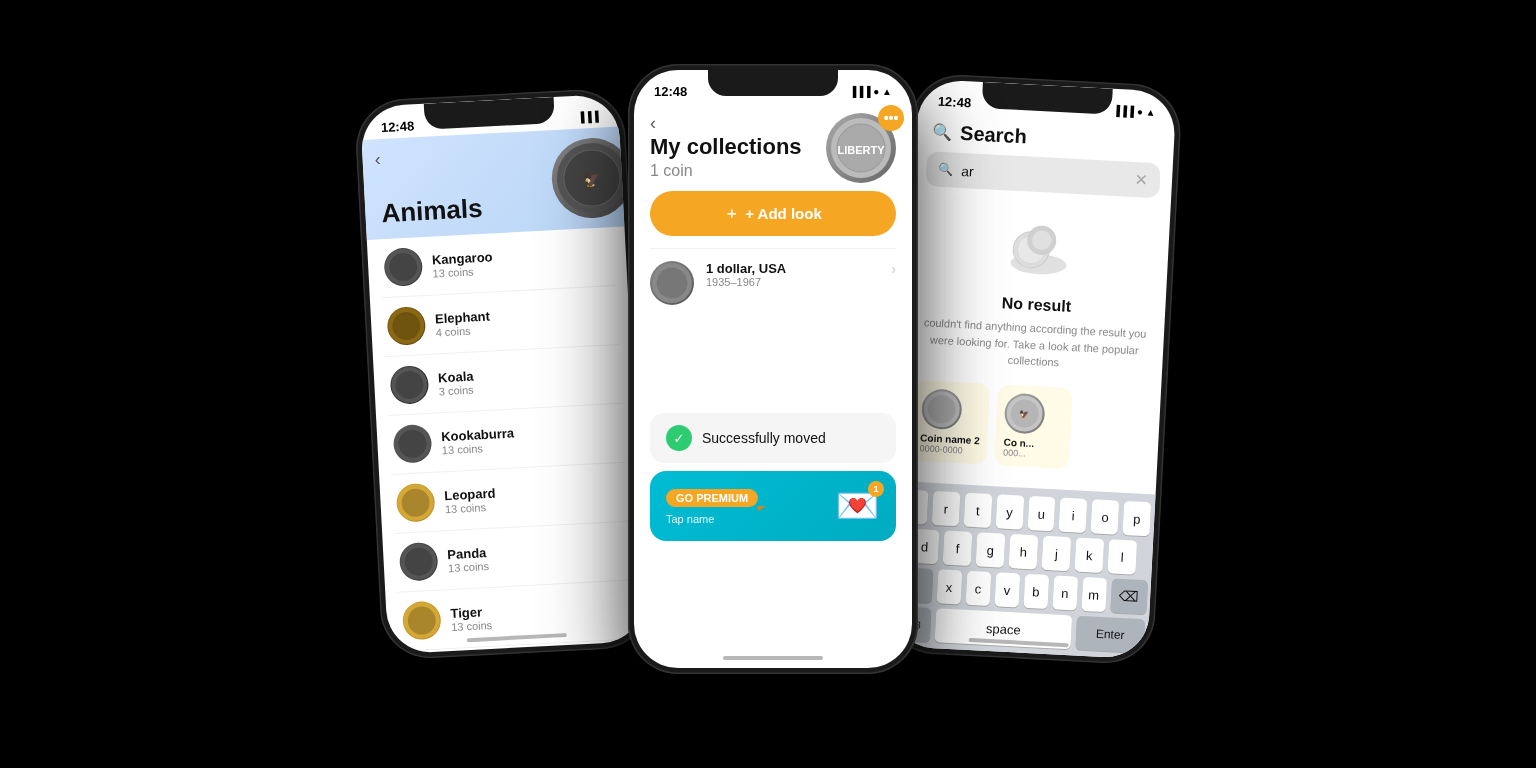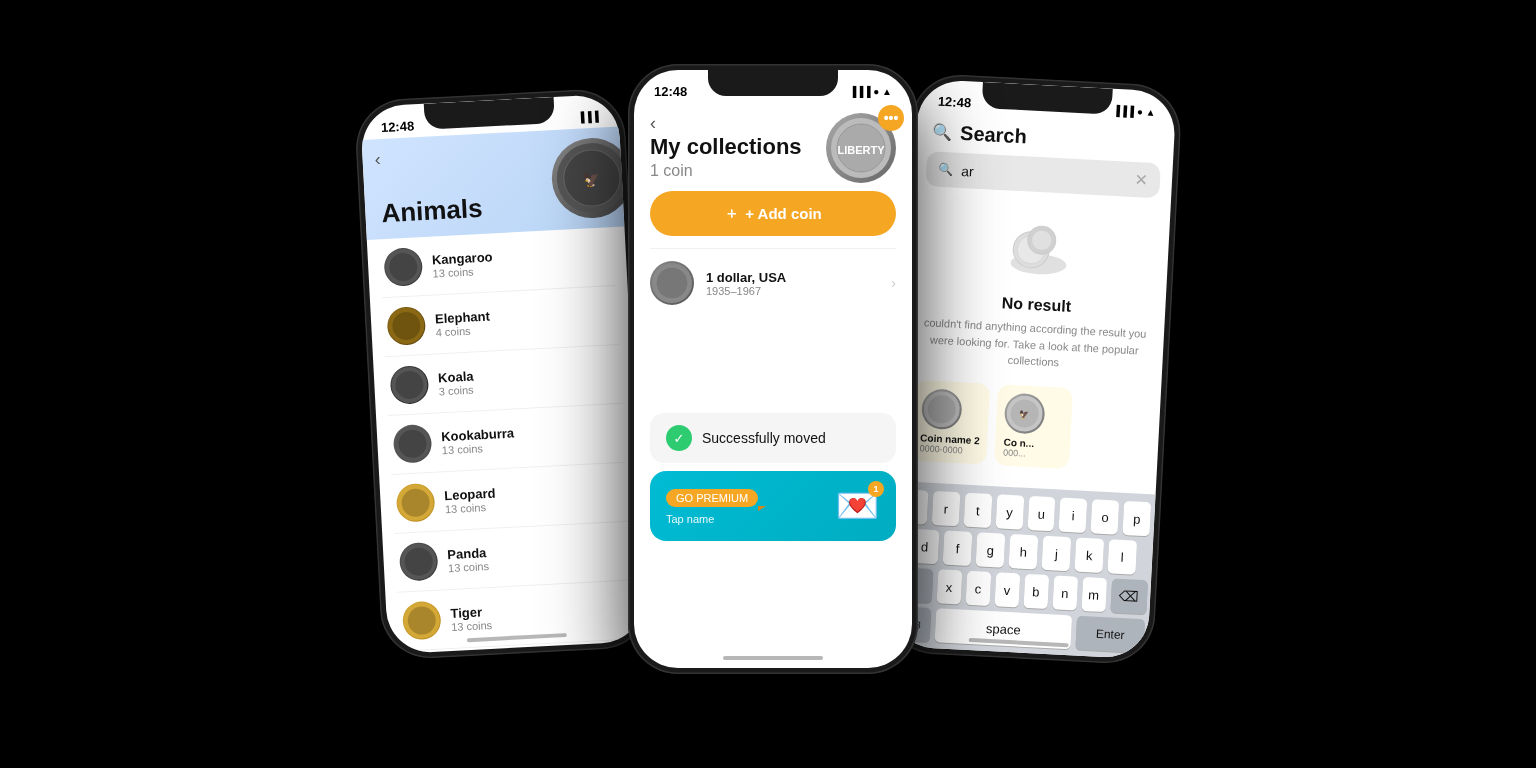--- a/index.html
+++ b/index.html
@@ -204,21 +204,20 @@
       font-weight: 600;
       cursor: pointer;
       display: flex;
       align-items: center;
       justify-content: center;
       gap: 6px;
     }
     .coin-list-item {
       margin: 0 16px;
       display: flex;
-      align-items: center;
       gap: 12px;
       padding: 12px 0;
       border-top: 1px solid #f0f0f0;
     }
     .coin-avatar {
       width: 44px;
       height: 44px;
       border-radius: 50%;
       background: linear-gradient(135deg, #888 0%, #555 100%);
       display: flex;
@@ -263,21 +262,21 @@
       display: flex;
       align-items: center;
       justify-content: space-between;
       position: relative;
       overflow: hidden;
     }
     .premium-badge {
       background: #f5a623;
       color: #fff;
       font-size: 11px;
-      font-weight: 400;
+      font-weight: 700;
       padding: 3px 10px;
       border-radius: 10px;
       display: inline-block;
       margin-bottom: 6px;
       position: relative;
     }
     .premium-badge::after {
       content: '';
       position: absolute;
       right: -8px;
@@ -601,21 +600,21 @@
             <circle cx="30" cy="30" r="30" fill="#bbb"></circle>
             <circle cx="30" cy="30" r="24" fill="#aaa" stroke="#999" stroke-width="1"></circle>
             <text x="30" y="36" text-anchor="middle" fill="#fff" font-size="11" font-weight="bold">LIBERTY</text>
           </svg>
           <div class="collection-menu-btn">•••</div>
         </div>
       </div>
 
       <div class="add-coin-btn">
         <span>＋</span>
-        <span>+ Add coin</span>
+        <span>+ Add look</span>
       </div>
 
       <div class="coin-list-item">
         <div class="coin-avatar">
           <svg width="40" height="40" viewBox="0 0 40 40">
             <circle cx="20" cy="20" r="20" fill="#888"></circle>
             <circle cx="20" cy="20" r="16" fill="#777" stroke="#999" stroke-width="0.5"></circle>
           </svg>
         </div>
         <div>

